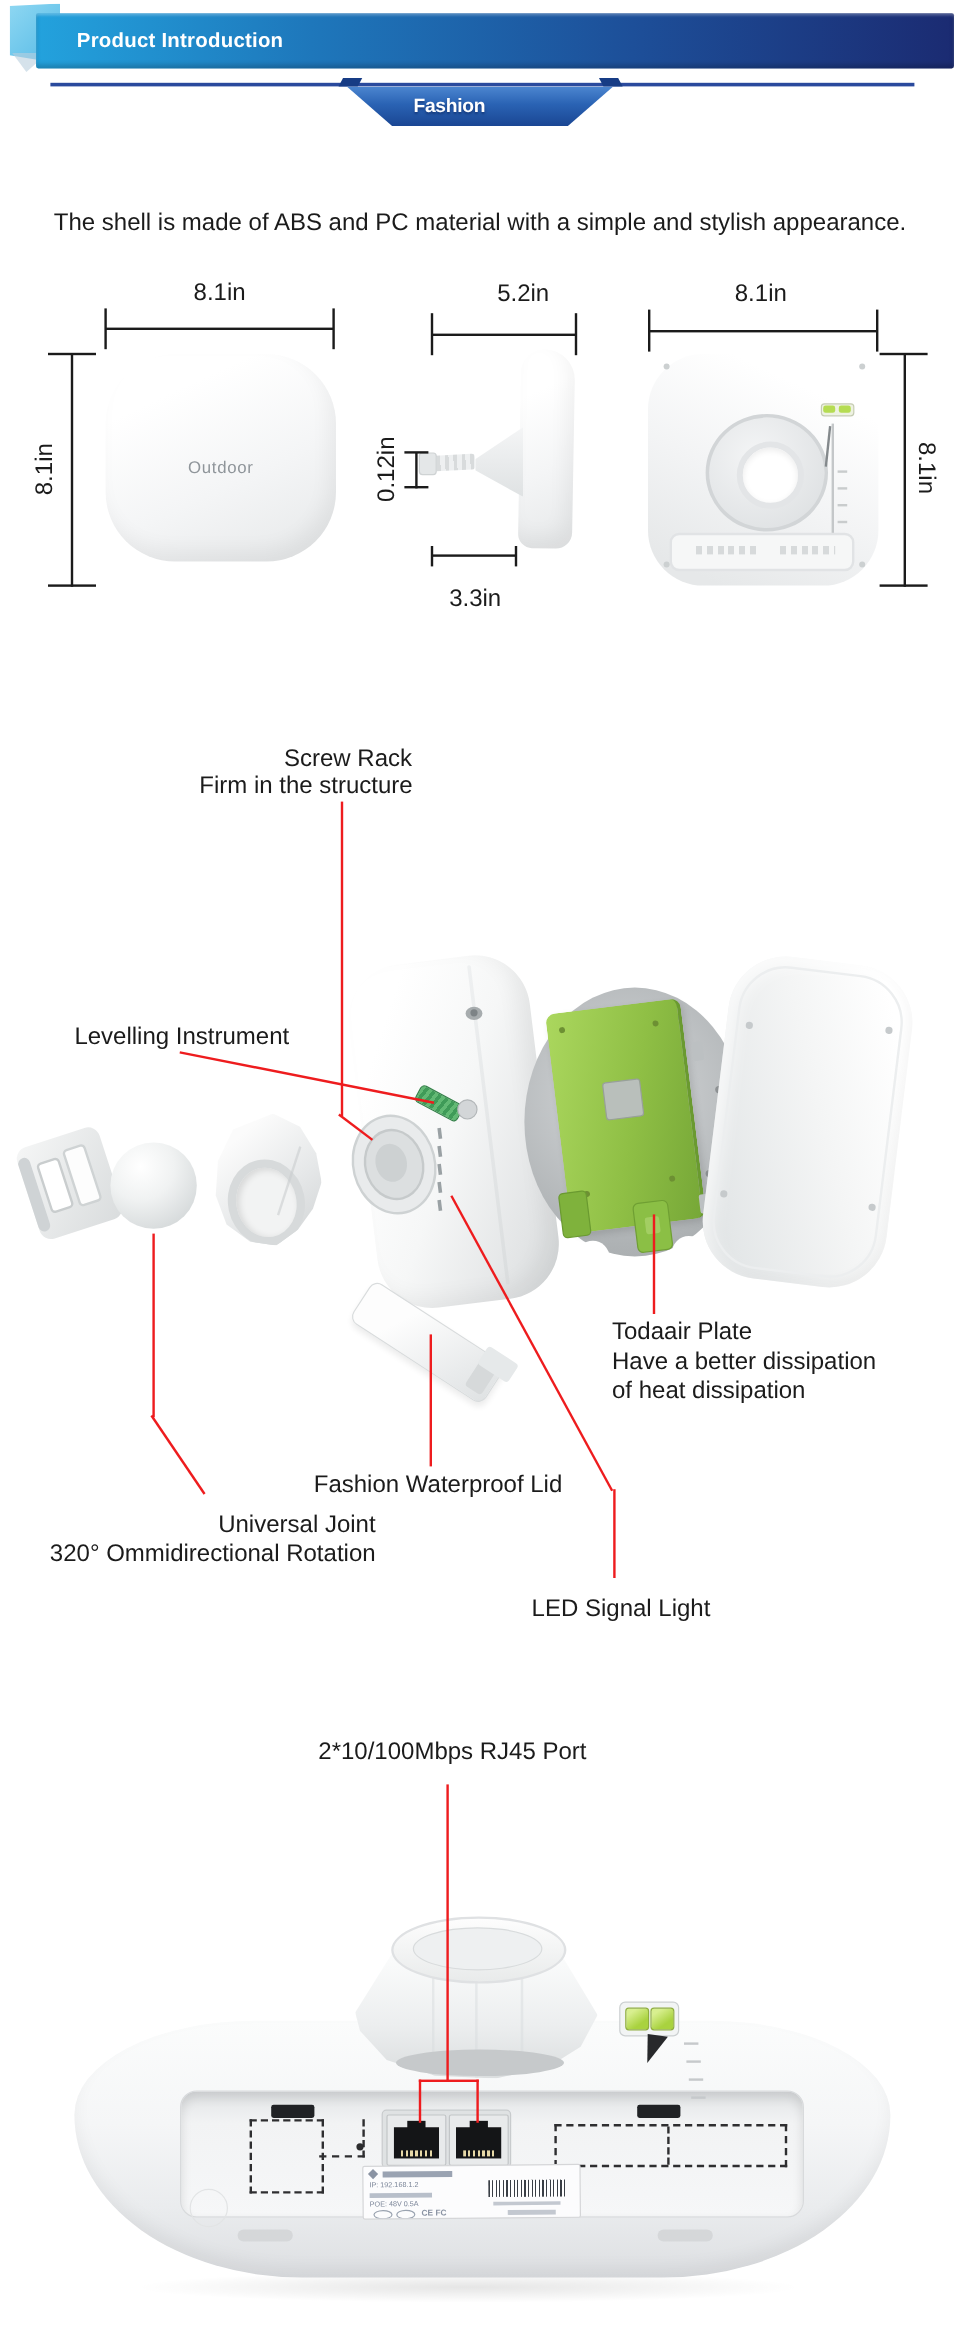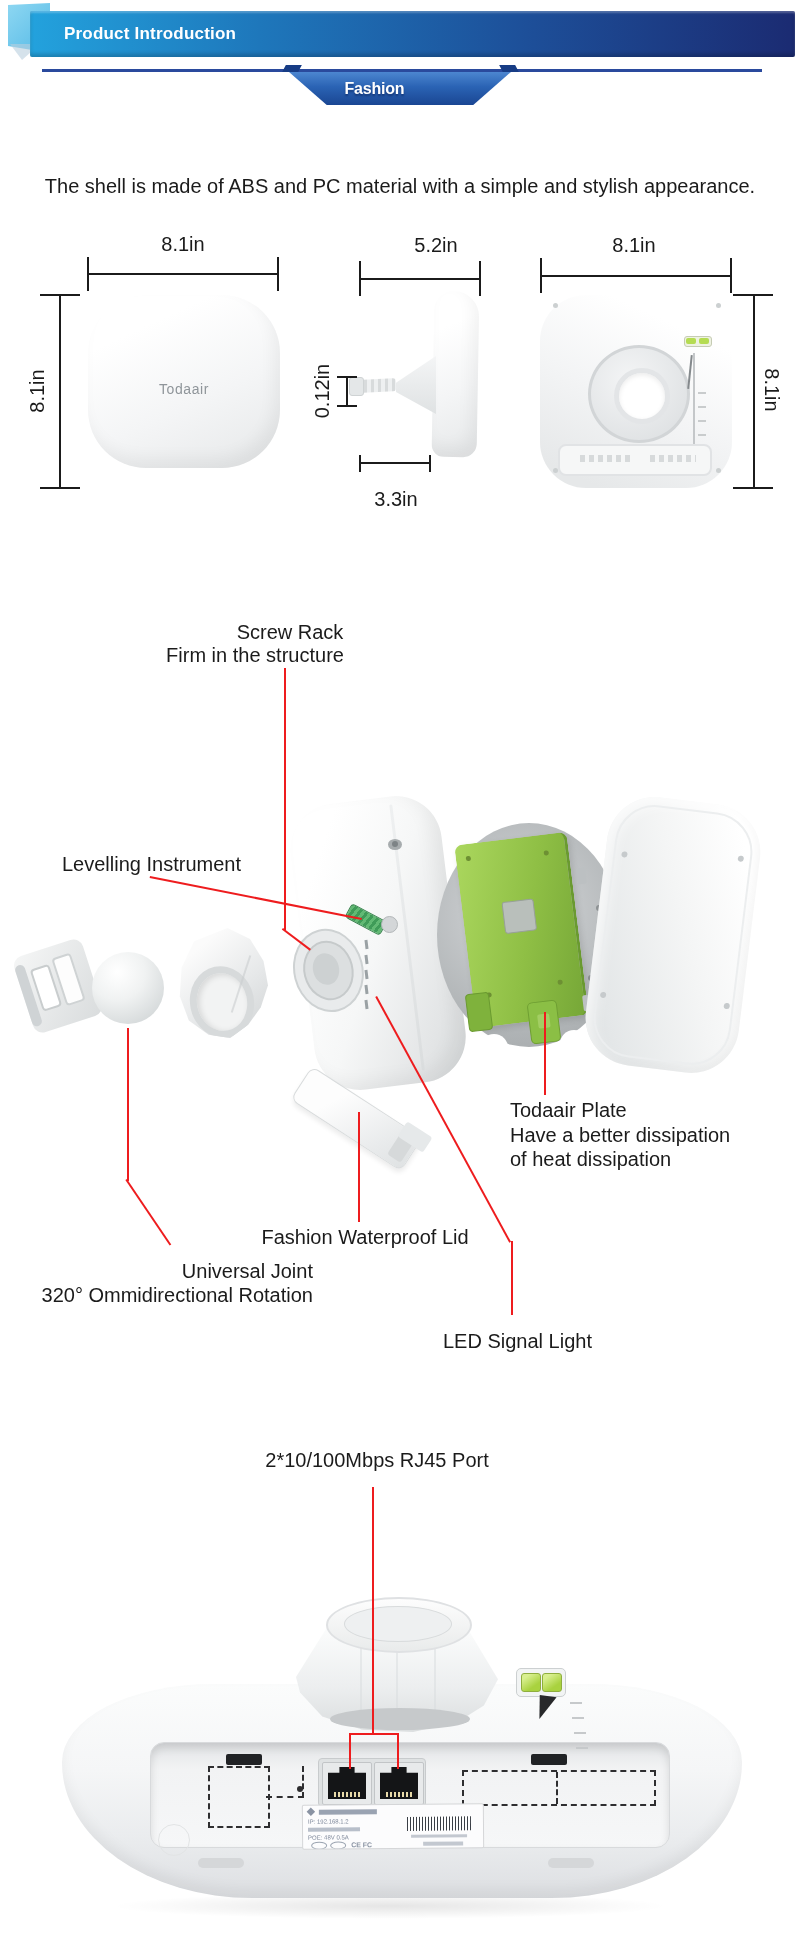--- a/index.html
+++ b/index.html
@@ -51,21 +51,21 @@
 
     <div class="lbl ctr" style="left:183px;top:232px;">8.1in</div>
     <div class="k" style="left:88px;top:273px;width:190px;height:2px;"></div>
     <div class="k" style="left:87px;top:257px;width:2px;height:34px;"></div>
     <div class="k" style="left:277px;top:257px;width:2px;height:34px;"></div>
     <div class="k" style="left:59px;top:295px;width:2px;height:194px;"></div>
     <div class="k" style="left:40px;top:294px;width:40px;height:2px;"></div>
     <div class="k" style="left:40px;top:487px;width:40px;height:2px;"></div>
     <div class="lbl vlbl" style="left:37px;top:391px;">8.1in</div>
     <div class="abs devface" style="left:88px;top:295px;width:192px;height:173px;border-radius:58px;"></div>
-    <div class="abs" style="left:184px;top:381px;transform:translateX(-50%);font-size:14px;color:#8f959a;letter-spacing:.6px;">Todaair</div>
+    <div class="abs" style="left:184px;top:381px;transform:translateX(-50%);font-size:14px;color:#8f959a;letter-spacing:.6px;">Outdoor</div>
 
     <div class="lbl ctr" style="left:417px;top:233px;margin-left:19px;">5.2in</div>
     <div class="k" style="left:360px;top:278px;width:120px;height:2px;"></div>
     <div class="k" style="left:359px;top:261px;width:2px;height:35px;"></div>
     <div class="k" style="left:479px;top:261px;width:2px;height:35px;"></div>
     <div class="abs devface" style="left:433px;top:291px;width:45px;height:166px;border-radius:20px 26px 14px 12px;transform:rotate(1deg);"></div>
     <div class="abs" style="left:396px;top:356px;width:40px;height:58px;background:linear-gradient(180deg,#f4f5f6,#dfe2e3);
                 clip-path:polygon(100% 0,100% 100%,0 62%,0 46%);"></div>
     <div class="abs" style="left:360px;top:379px;width:36px;height:13px;border-radius:3px;transform:rotate(-3deg);
                 background:repeating-linear-gradient(90deg,#eef0f1 0 4px,#d8dbdc 4px 7px);"></div>

